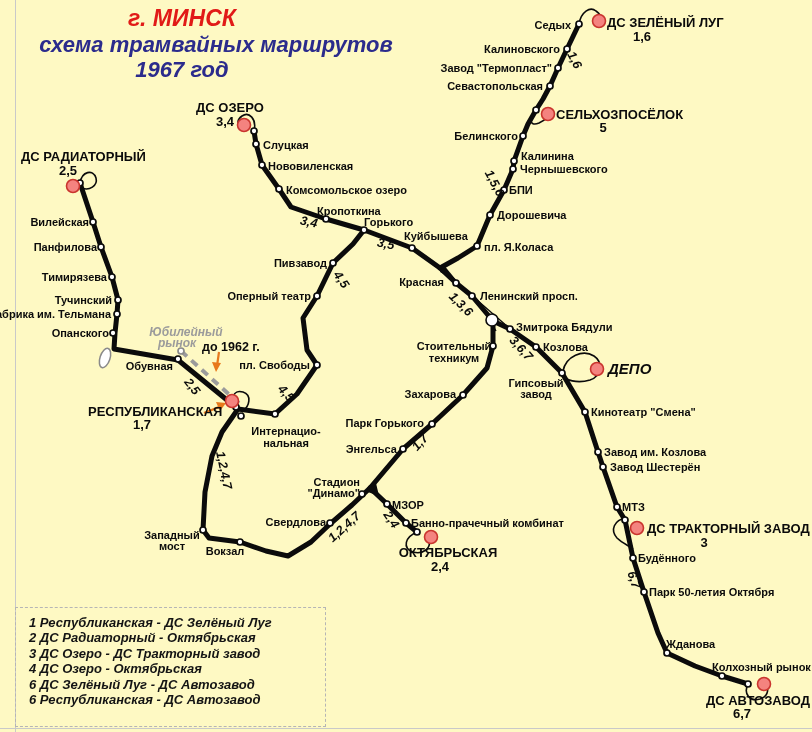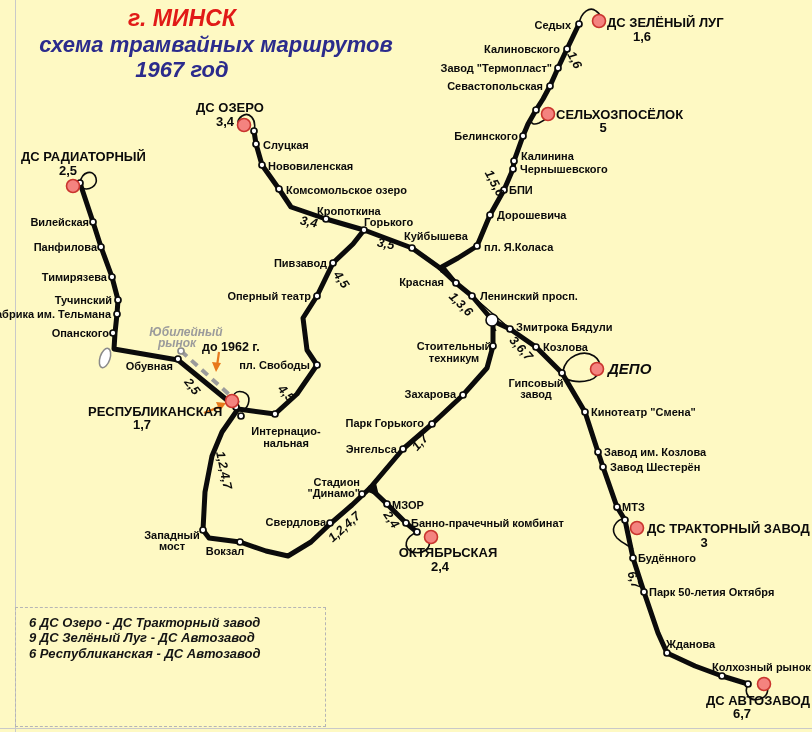--- a/index.html
+++ b/index.html
@@ -241,18 +241,21 @@
         <text x="388" y="522" text-anchor="middle" class="rtag" transform="rotate(55 388 522)">2,4</text>
         <text x="630" y="581" text-anchor="middle" class="rtag" transform="rotate(72 630 581)">6,7</text>
         <text x="186" y="336" text-anchor="middle" class="old-t">Юбилейный</text>
         <text x="177" y="347" text-anchor="middle" class="old-t">рынок</text>
         <text x="202" y="351" text-anchor="start" class="note-t">до 1962 г.</text>
       </g>
   </svg>
 
   <div class="legend">
     <div id="legend-items">
-        <div class="litem">6 ДС Озеро - ДС Тракторный завод</div>
-        <div class="litem">9 ДС Зелёный Луг - ДС Автозавод</div>
+        <div class="litem">1 Республиканская - ДС Зелёный Луг</div>
+        <div class="litem">2 ДС Радиаторный - Октябрьская</div>
+        <div class="litem">3 ДС Озеро - ДС Тракторный завод</div>
+        <div class="litem">4 ДС Озеро - Октябрьская</div>
+        <div class="litem">6 ДС Зелёный Луг - ДС Автозавод</div>
         <div class="litem">6 Республиканская - ДС Автозавод</div>
       </div>
   </div>
 </div>
 
 </body></html>

